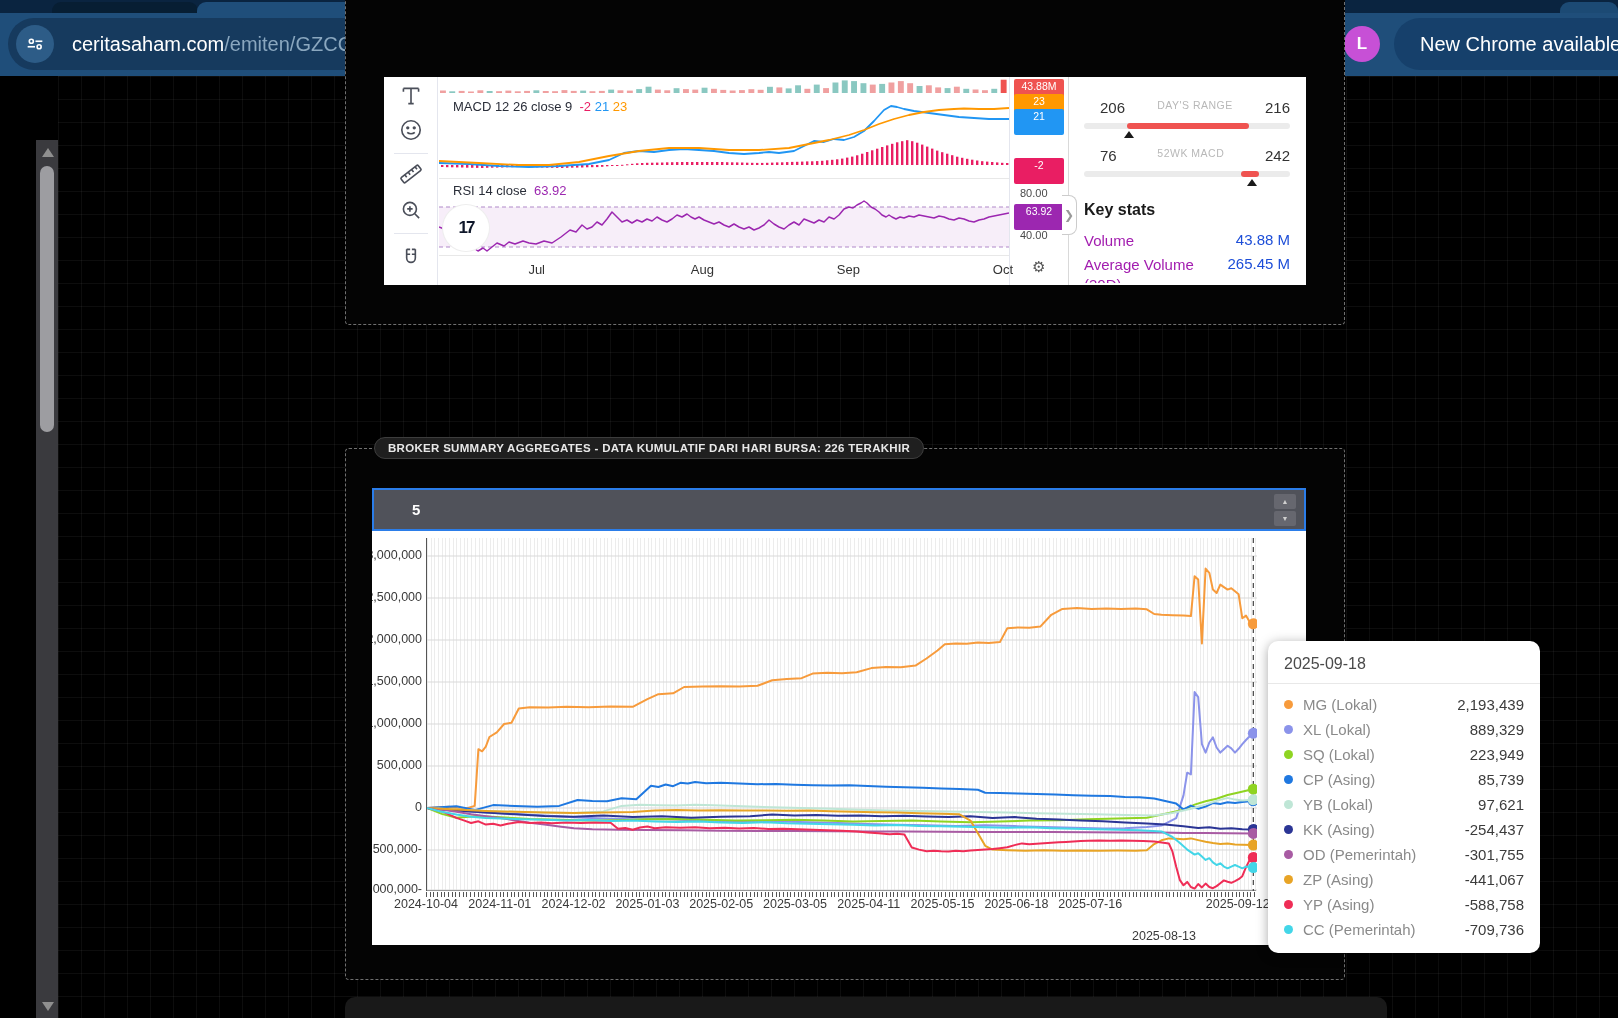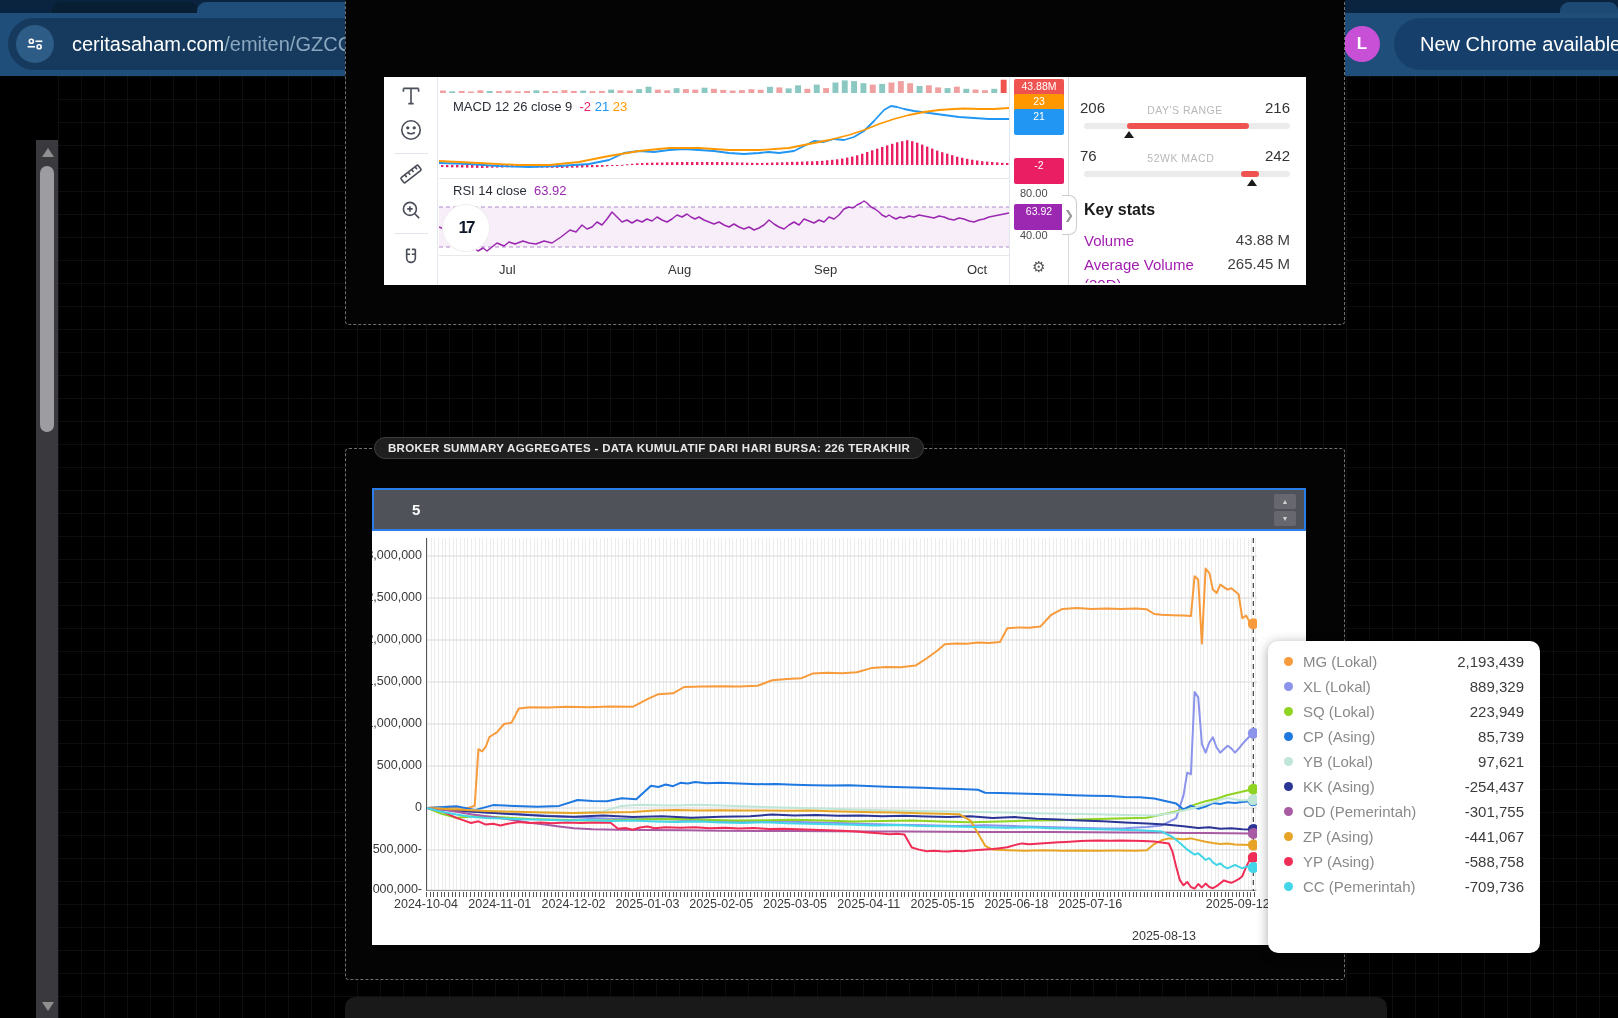--- a/index.html
+++ b/index.html
@@ -49,37 +49,37 @@
   .tvpanel{position:absolute;left:383px;top:0px;width:922px;height:208px;background:#fff;overflow:hidden;}
   .tvtoolbar{position:absolute;left:0;top:0;width:54px;height:208px;border-right:1px solid #e4e6ee;}
   .tvi{position:absolute;left:14px;width:26px;height:26px;color:#4a4e59;}
   .tvdiv{position:absolute;left:10px;width:34px;height:1px;background:#e4e6ee;}
   .tvmain{position:absolute;left:55px;top:0;width:570px;height:244px;}
   .paneline{position:absolute;left:0;width:570px;height:1px;background:#e8e8e8;}
   .macdlabel{position:absolute;left:14px;top:22px;font-size:13px;color:#2a2e39;}
   .macdlabel b{font-weight:normal;}
   .rsilabel{position:absolute;left:14px;top:106px;font-size:13px;color:#2a2e39;}
   .tvlogo{position:absolute;left:4px;top:128px;width:46px;height:46px;border-radius:50%;background:#fff;box-shadow:0 0 0 1px #eee;display:flex;align-items:center;justify-content:center;font-weight:bold;font-size:17px;color:#0f172a;letter-spacing:-2px;}
-  .month{position:absolute;top:185px;width:46px;text-align:left;font-size:13px;color:#333;}
+  .month{position:absolute;top:185px;width:46px;text-align:right;font-size:13px;color:#333;}
   .pricescale{position:absolute;left:625px;top:0;width:58px;height:208px;border-left:1px solid #e4e6ee;}
   .badge{position:absolute;left:4px;width:50px;height:26px;border-radius:2px;color:#fff;font-size:10.5px;line-height:14px;text-align:center;}
   .ptext{position:absolute;left:10px;font-size:11px;color:#4a4a4a;}
   .gear{position:absolute;left:22px;top:181px;font-size:15px;color:#555;}
   .statsdiv{position:absolute;left:684px;top:0;width:1px;height:208px;background:#d9d9d9;}
   .chev{position:absolute;left:678px;top:118px;width:15px;height:40px;background:#fff;border:1px solid #ccc;border-left:none;border-radius:0 8px 8px 0;color:#999;font-size:12px;line-height:38px;text-align:center;}
   .stats{position:absolute;left:696px;top:6px;width:216px;height:200px;overflow:hidden;font-size:15px;color:#333;}
-  .srow{position:absolute;left:0;right:6px;display:flex;justify-content:space-between;align-items:flex-end;}
+  .srow{position:absolute;left:20px;right:6px;display:flex;justify-content:space-between;align-items:flex-start;}
   .srow .mid{font-size:10.5px;color:#b8b8b8;letter-spacing:.5px;}
   .rtrack{position:absolute;left:4px;right:6px;height:6px;background:#ebebeb;border-radius:3px;}
   .rseg{position:absolute;top:0;height:6px;background:#ef5350;border-radius:3px;}
   .mk{position:absolute;width:0;height:0;border-left:5px solid transparent;border-right:5px solid transparent;border-bottom:7px solid #1a1a1a;}
   .kst{position:absolute;left:4px;font-size:16px;font-weight:bold;color:#1a1a1a;}
   .kvrow{position:absolute;left:4px;right:6px;display:flex;justify-content:space-between;}
   .kvrow .lab{color:#a21caf;line-height:20px;}
-  .kvrow .val{color:#404040;font-weight:500;}
+  .kvrow .val{color:#1d4ed8;font-weight:500;}
   
   .chartpanel{position:absolute;left:26px;top:82px;width:934px;height:414px;background:#fff;}
   .plot{position:absolute;left:54px;top:7px;width:830px;height:353px;border-left:1px solid #555;border-bottom:1px solid #555;
     background:repeating-linear-gradient(90deg,#ececec 0 1px,#fff 1px 3.68px);}
   .tickstrip{position:absolute;left:54px;top:361px;width:830px;height:5px;
     background:repeating-linear-gradient(90deg,#555 0 1px,transparent 1px 3.68px);}
   .ylab{position:absolute;width:50px;overflow:hidden;text-align:right;font-size:12.5px;color:#3a3a3a;white-space:nowrap;direction:rtl;}
   .xlab{position:absolute;top:366px;width:90px;text-align:center;font-size:12.5px;color:#3a3a3a;}
   
   .tooltip{position:absolute;left:1268px;top:565px;width:272px;height:312px;background:#fff;border-radius:10px;box-shadow:0 2px 12px rgba(0,0,0,.35);z-index:20;}
@@ -497,20 +497,21 @@
             <div class="xlab" style="left: 525.6px;">2025-05-15</div>
             <div class="xlab" style="left: 599.4px;">2025-06-18</div>
             <div class="xlab" style="left: 673.2px;">2025-07-16</div>
             <div class="xlab" style="left: 747px; margin-top: 32px;">2025-08-13</div>
             <div class="xlab" style="left: 820.8px;">2025-09-12</div>
           </div>
       </div>
     </div>
 
     <div class="tooltip">
+      <div class="tt-date">2025-09-18</div>
       <div class="tt-rows" id="tt-rows">
           <div class="tt-row">
             <span class="tt-dot" style="background: rgb(247, 155, 60);"></span>
             <span class="tt-lab">MG (Lokal)</span>
             <span class="tt-val">2,193,439</span>
           </div>
           <div class="tt-row">
             <span class="tt-dot" style="background: rgb(139, 147, 234);"></span>
             <span class="tt-lab">XL (Lokal)</span>
             <span class="tt-val">889,329</span>

